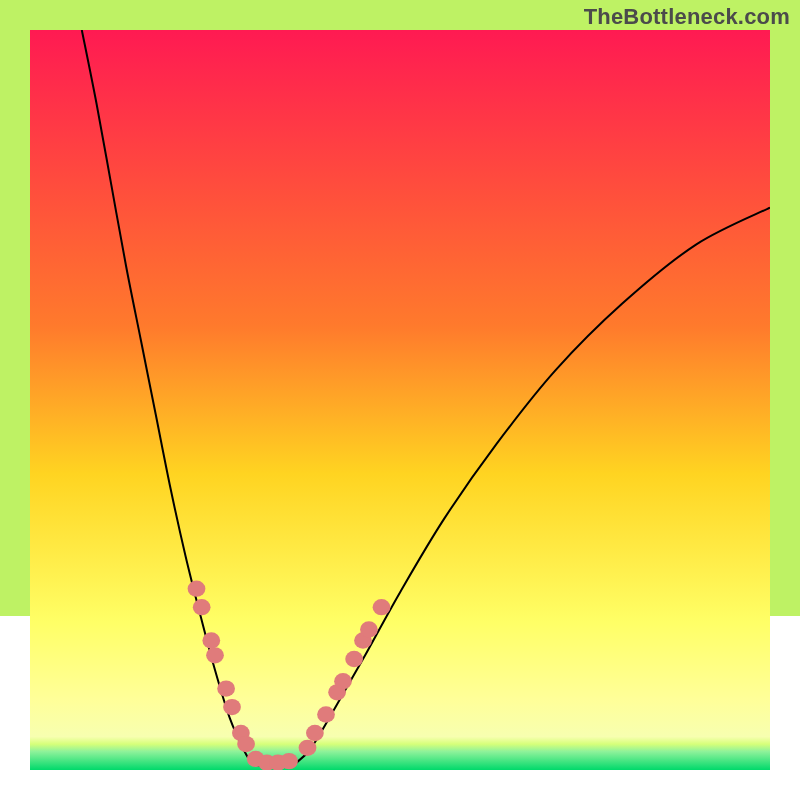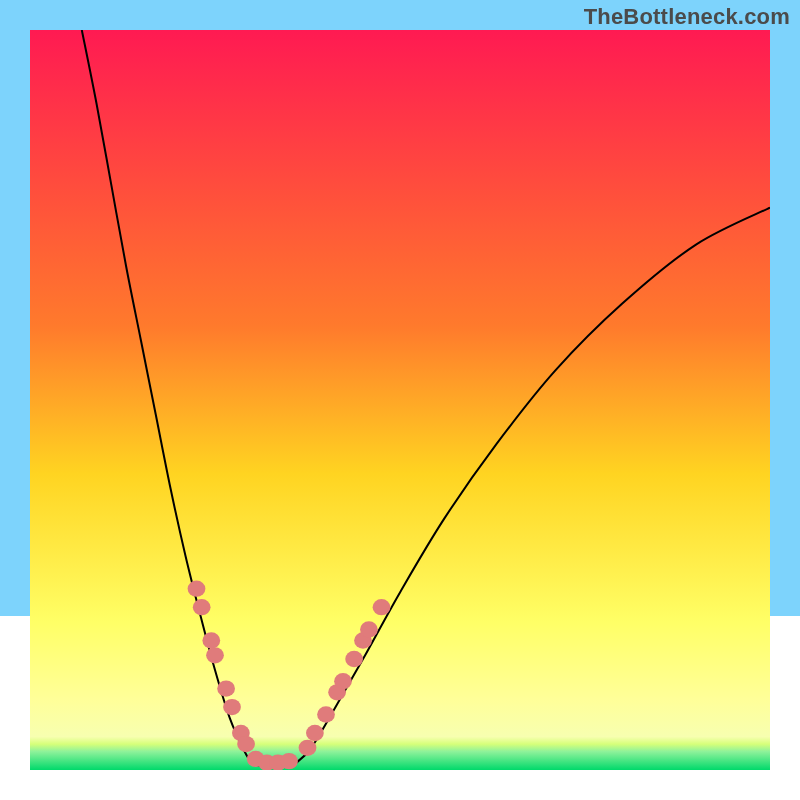--- a/index.html
+++ b/index.html
@@ -7,21 +7,21 @@
     padding: 0;
     width: 800px;
     height: 800px;
     overflow: hidden;
     font-family: Arial, Helvetica, sans-serif;
   }
   .frame {
     position: relative;
     width: 800px;
     height: 616px;
-    background: #7dd3fc;
+    background: #bef264;
   }
   .watermark {
     position: absolute;
     top: 4px;
     right: 10px;
     color: #4b4b4b;
     font-size: 22px;
     font-weight: 600;
     letter-spacing: 0.2px;
     z-index: 3;

